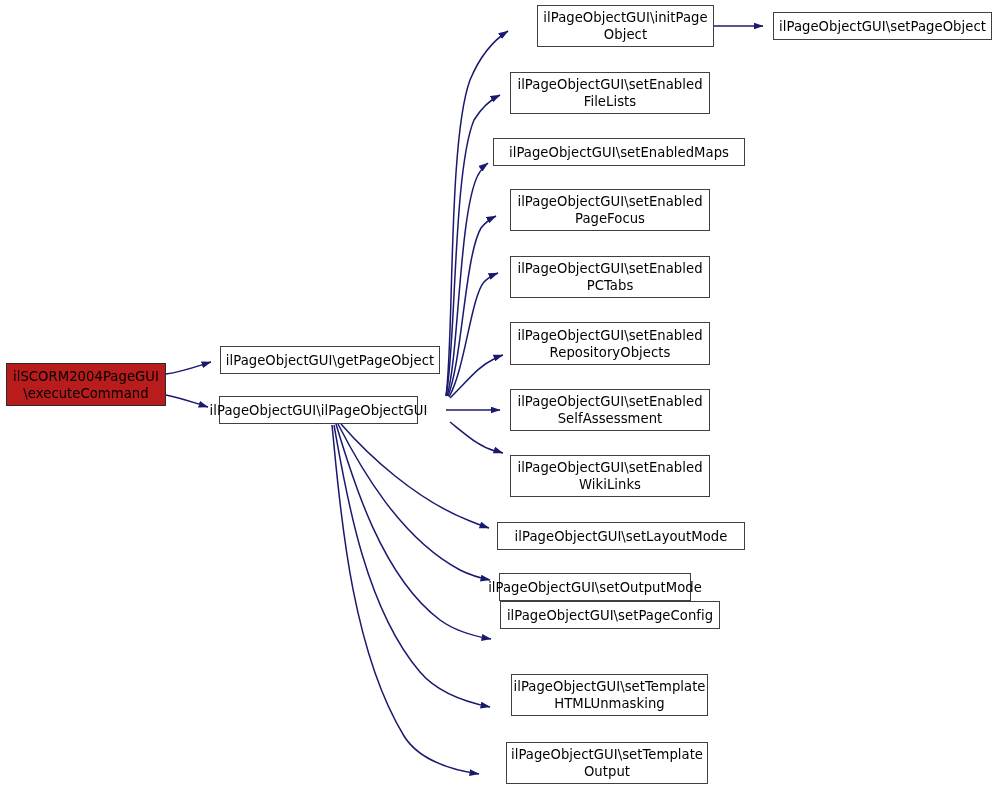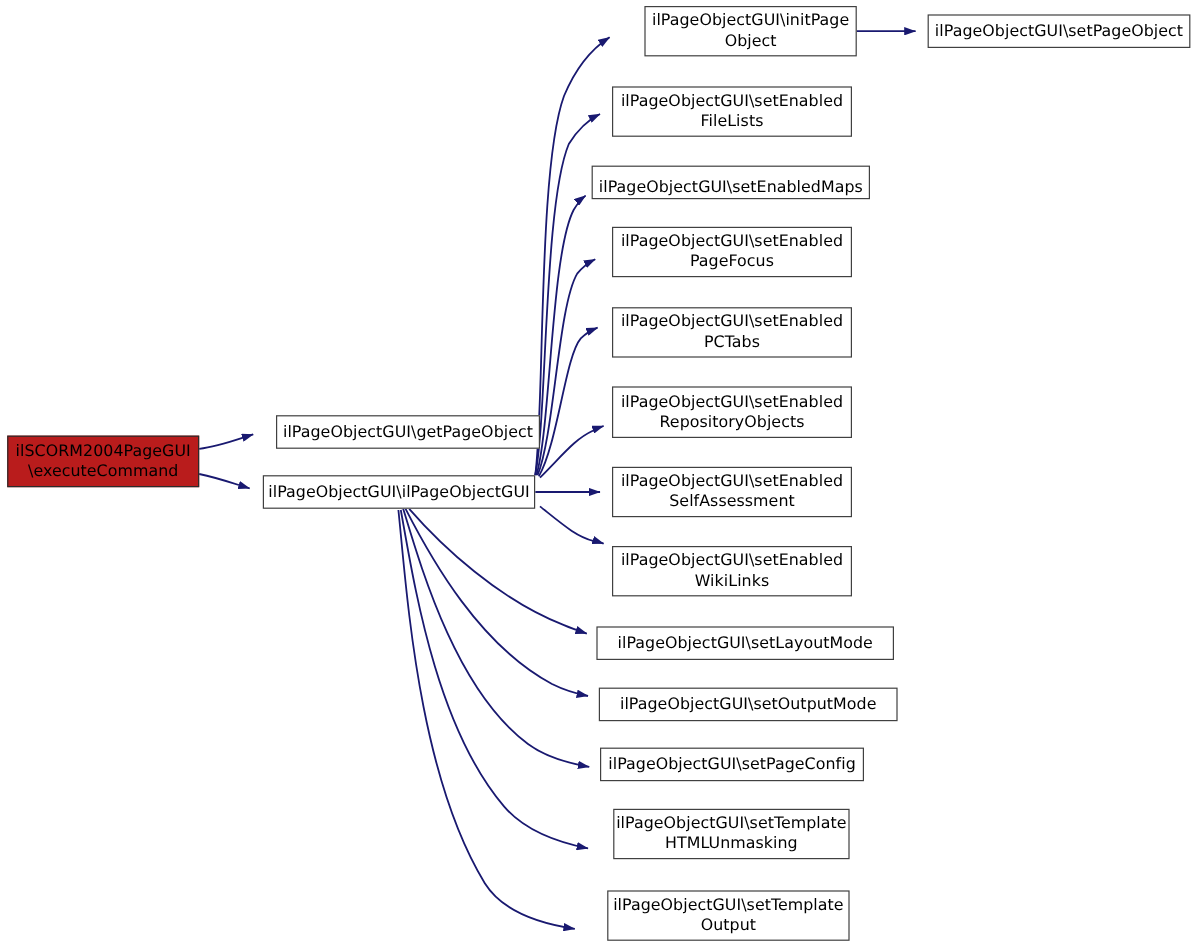--- a/index.html
+++ b/index.html
@@ -76,40 +76,40 @@
         <path d="M338,424 C360,467 400,538 460,570 C470,575 480,578 490,580" fill="none" stroke="#191970" stroke-width="1.5" marker-end="url(#arrowhead)"></path>
         <path d="M336,424 C352,477 381,576 440,620 C455,631 473,636 491,639" fill="none" stroke="#191970" stroke-width="1.5" marker-end="url(#arrowhead)"></path>
         <path d="M334,425 C345,486 363,605 420,672 C437,692 465,702 490,707" fill="none" stroke="#191970" stroke-width="1.5" marker-end="url(#arrowhead)"></path>
         <path d="M332,425 C339,492 348,644 404,736 C419,760 452,770 479,774" fill="none" stroke="#191970" stroke-width="1.5" marker-end="url(#arrowhead)"></path>
       </g>
   </svg>
 
   <div id="nodes-group">
       <div class="node root" style="left: 6px; top: 363px; width: 160px; height: 43px;"><span class="node-label">ilSCORM2004PageGUI
 \executeCommand</span></div>
-      <div class="node" style="left: 220px; top: 346px; width: 220px; height: 28px; margin-left: 10px;"><span class="node-label">ilPageObjectGUI\getPageObject</span></div>
-      <div class="node" style="left: 219px; top: 396px; width: 227px; height: 28px;"><span class="node-label">ilPageObjectGUI\ilPageObjectGUI</span></div>
+      <div class="node" style="left: 220px; top: 346px; width: 220px; height: 28px;"><span class="node-label">ilPageObjectGUI\getPageObject</span></div>
+      <div class="node" style="left: 219px; top: 396px; width: 199px; height: 28px;"><span class="node-label">ilPageObjectGUI\ilPageObjectGUI</span></div>
       <div class="node" style="left: 520px; top: 5px; width: 177px; height: 42px; margin-left: 17px;"><span class="node-label">ilPageObjectGUI\initPage
 Object</span></div>
       <div class="node" style="left: 773px; top: 12px; width: 219px; height: 28px;"><span class="node-label">ilPageObjectGUI\setPageObject</span></div>
       <div class="node" style="left: 510px; top: 72px; width: 200px; height: 42px;"><span class="node-label">ilPageObjectGUI\setEnabled
 FileLists</span></div>
-      <div class="node" style="left: 493px; top: 138px; width: 232px; height: 28px; align-items: flex-end;"><span class="node-label">ilPageObjectGUI\setEnabledMaps</span></div>
+      <div class="node" style="left: 493px; top: 138px; width: 252px; height: 28px;"><span class="node-label">ilPageObjectGUI\setEnabledMaps</span></div>
       <div class="node" style="left: 510px; top: 189px; width: 200px; height: 42px;"><span class="node-label">ilPageObjectGUI\setEnabled
 PageFocus</span></div>
       <div class="node" style="left: 510px; top: 256px; width: 200px; height: 42px;"><span class="node-label">ilPageObjectGUI\setEnabled
 PCTabs</span></div>
       <div class="node" style="left: 510px; top: 322px; width: 200px; height: 43px;"><span class="node-label">ilPageObjectGUI\setEnabled
 RepositoryObjects</span></div>
       <div class="node" style="left: 510px; top: 389px; width: 200px; height: 42px;"><span class="node-label">ilPageObjectGUI\setEnabled
 SelfAssessment</span></div>
       <div class="node" style="left: 510px; top: 455px; width: 200px; height: 42px;"><span class="node-label">ilPageObjectGUI\setEnabled
 WikiLinks</span></div>
       <div class="node" style="left: 497px; top: 522px; width: 248px; height: 28px;"><span class="node-label">ilPageObjectGUI\setLayoutMode</span></div>
-      <div class="node" style="left: 499px; top: 573px; width: 249px; height: 28px;"><span class="node-label">ilPageObjectGUI\setOutputMode</span></div>
-      <div class="node" style="left: 500px; top: 623px; width: 220px; height: 28px;"><span class="node-label">ilPageObjectGUI\setPageConfig</span></div>
+      <div class="node" style="left: 499px; top: 573px; width: 192px; height: 28px;"><span class="node-label">ilPageObjectGUI\setOutputMode</span></div>
+      <div class="node" style="left: 500px; top: 601px; width: 220px; height: 28px;"><span class="node-label">ilPageObjectGUI\setPageConfig</span></div>
       <div class="node" style="left: 511px; top: 674px; width: 197px; height: 42px;"><span class="node-label">ilPageObjectGUI\setTemplate
 HTMLUnmasking</span></div>
       <div class="node" style="left: 506px; top: 742px; width: 202px; height: 42px;"><span class="node-label">ilPageObjectGUI\setTemplate
 Output</span></div>
     </div>
 
 </div>
 
 </body></html>

